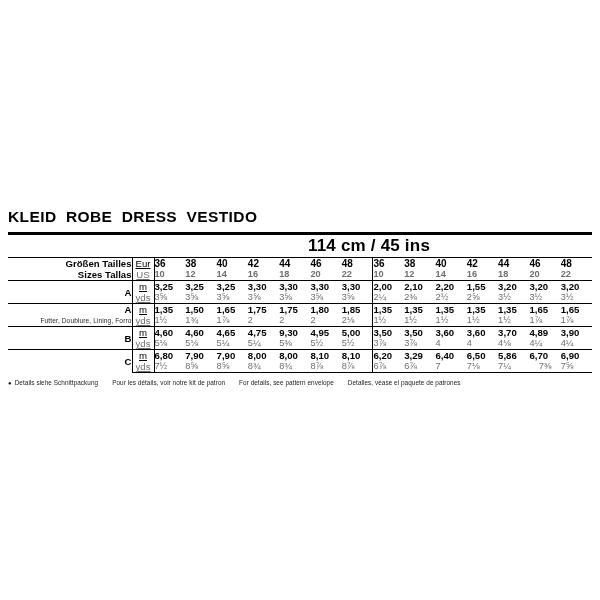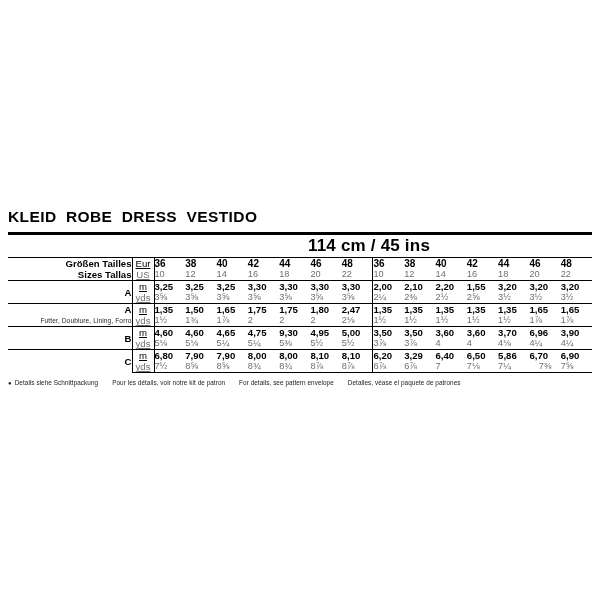--- a/index.html
+++ b/index.html
@@ -104,21 +104,21 @@
     color:#6e6e6e;
   }
   
   .sep-unit{border-left:1.6px solid #000;}
   .sep-group{border-left:1.6px solid #000;}
 
   
   tr.grp-top td{border-top:1.4px solid #000;}
 
   .hdr .val{font-weight:700;font-size:10px;}
-  .hdr .val.imperial{font-weight:400;color:#6e6e6e;font-size:9.2px;}
+  .hdr .val.imperial{font-weight:700;color:#6e6e6e;font-size:9.2px;}
   .hdr .unit{font-weight:400;}
 
   
   .footnote{
     margin-top:6px;
     font-size:6.4px;
     color:#1c1c1c;
     letter-spacing:0.05px;
     display:flex;
     gap:14px;
@@ -239,21 +239,21 @@
           </tr>
           <tr class="grp-top">
             <td class="lbl" rowspan="2"><span>A</span><span class="lbl-sub">Futter, Doublure, Lining, Forro</span></td>
             <td class="unit metric sep-unit">m</td>
             <td class="val sep-group">1,35</td>
             <td class="val">1,50</td>
             <td class="val">1,65</td>
             <td class="val">1,75</td>
             <td class="val">1,75</td>
             <td class="val">1,80</td>
-            <td class="val">2,47</td>
+            <td class="val">1,85</td>
             <td class="val sep-group">1,35</td>
             <td class="val">1,35</td>
             <td class="val">1,35</td>
             <td class="val">1,35</td>
             <td class="val">1,35</td>
             <td class="val">1,65</td>
             <td class="val">1,65</td>
           </tr>
           <tr>
             <td class="unit imperial sep-unit">yds</td>
@@ -280,21 +280,21 @@
             <td class="val">4,65</td>
             <td class="val">4,75</td>
             <td class="val">9,30</td>
             <td class="val">4,95</td>
             <td class="val">5,00</td>
             <td class="val sep-group">3,50</td>
             <td class="val">3,50</td>
             <td class="val">3,60</td>
             <td class="val">3,60</td>
             <td class="val">3,70</td>
-            <td class="val">6,96</td>
+            <td class="val">4,89</td>
             <td class="val">3,90</td>
           </tr>
           <tr>
             <td class="unit imperial sep-unit">yds</td>
             <td class="val imperial sep-group">5⅛</td>
             <td class="val imperial">5⅛</td>
             <td class="val imperial">5¼</td>
             <td class="val imperial">5¼</td>
             <td class="val imperial">5⅜</td>
             <td class="val imperial">5½</td>

